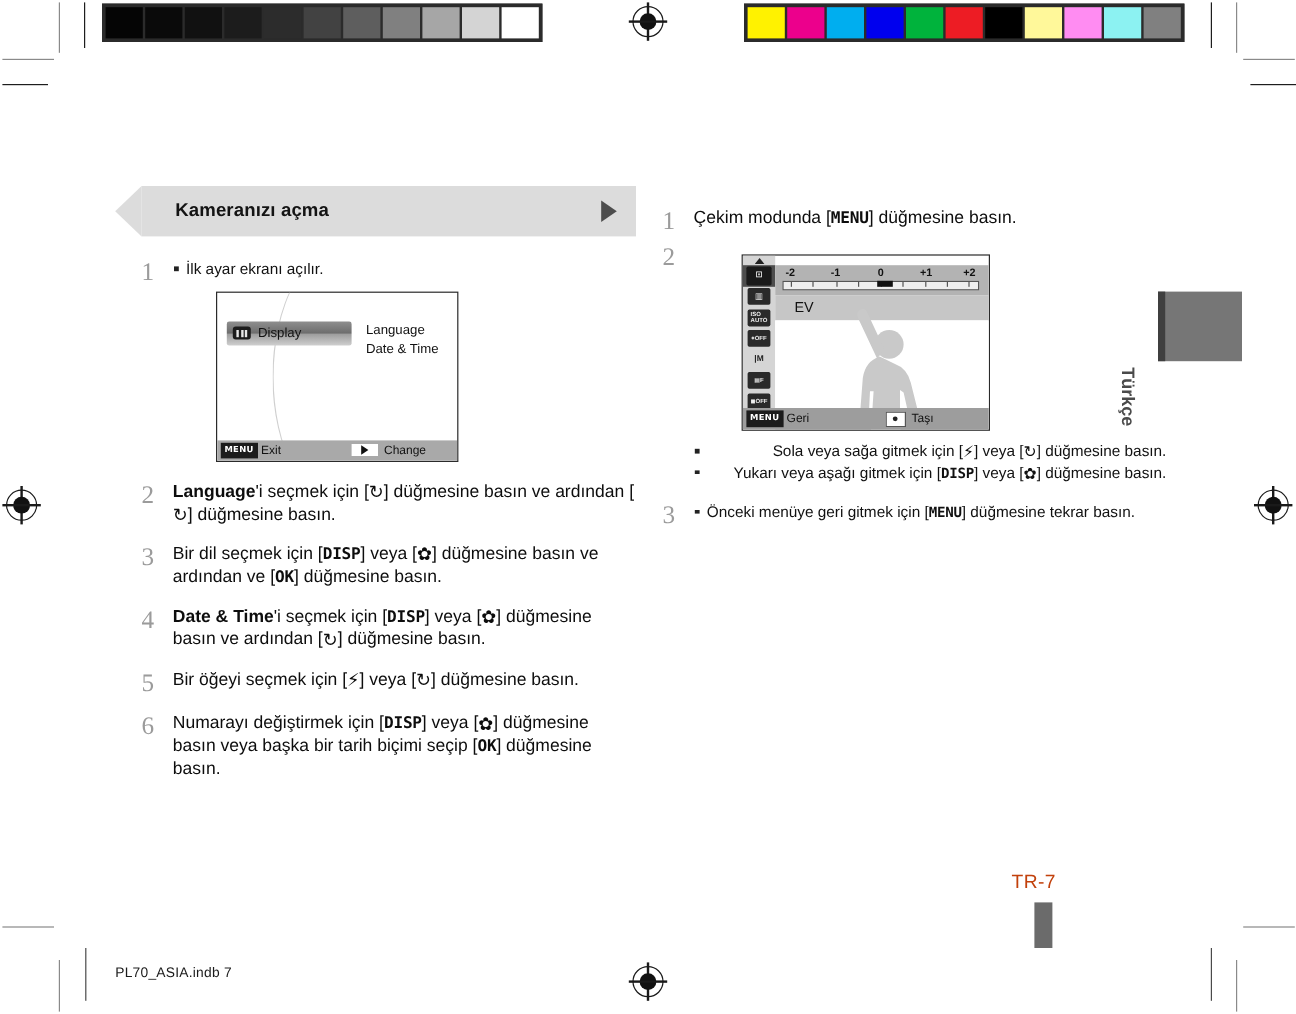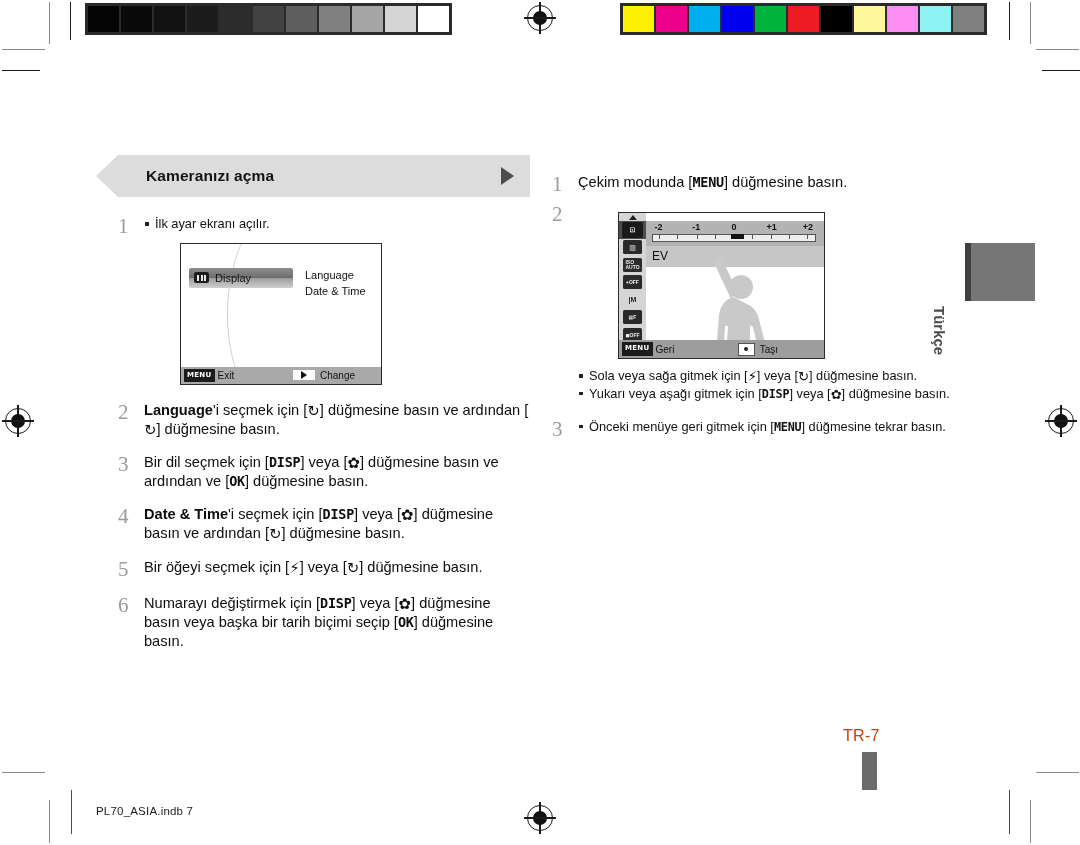--- a/index.html
+++ b/index.html
@@ -130,21 +130,21 @@
   }
   .evticks{position:absolute;left:6px;right:8px;top:13px;height:8px;background:#eee;border:1px solid #555;box-sizing:border-box;}
   .evticks .tk{position:absolute;top:0;width:1px;height:4px;background:#555;}
   .evticks .knob{position:absolute;left:48%;top:-1px;width:13px;height:5px;background:#111;}
   .evlabels{position:absolute;left:6px;right:8px;top:0px;height:13px;font-size:9px;color:#111;font-weight:600;}
   .evlabels span{position:absolute;top:1px;transform:translateX(-50%);}
   #lcd-ev .evrow{
     position:absolute;left:27px;right:0;top:33px;height:21px;background:#c6c6c6;
     display:flex;align-items:center;font-size:12px;color:#111;
   }
-  #lcd-ev .evrow span{margin-left:6px;}
+  #lcd-ev .evrow span{margin-left:16px;}
   #lcd-ev .canvas{position:absolute;left:27px;right:0;top:54px;bottom:18px;background:#fff;}
   .figure{position:absolute;left:50%;top:-24px;transform:translateX(-50%);}
   #lcd-ev .lcd-bar{background:#9d9d9d;height:18px;}
   .pad-ico{
     width:15px;height:11px;background:#fff;border:1px solid #555;display:flex;align-items:center;justify-content:center;
     position:relative;
   }
   .pad-ico:before{content:"";position:absolute;width:4px;height:4px;border-radius:50%;background:#222;}
 
   
@@ -379,21 +379,21 @@
         <div class="lcd-bar">
           <div class="badge-menu">MENU</div>
           <div class="t1">Geri</div>
           <div class="mid" style="margin-right:46px;">
             <div class="pad-ico"></div>
             <div class="t2" style="margin:0 0 0 5px;">Taşı</div>
           </div>
         </div>
       </div>
 
-      <ul class="bullets" style="margin-top:9px;">
+      <ul class="bullets" style="margin-top:9px;text-align:right;">
         <li>Sola veya sağa gitmek için [<span class="glyph">⚡</span>] veya [<span class="glyph">↻</span>] düğmesine basın.</li>
         <li>Yukarı veya aşağı gitmek için [<span class="key">DISP</span>] veya [<span class="glyph">✿</span>] düğmesine basın.</li>
       </ul>
     </div>
   </div>
 
   <div class="step" style="margin-top:14px;">
     <div class="num">3</div>
     <div class="body">
       <ul class="bullets tight">

